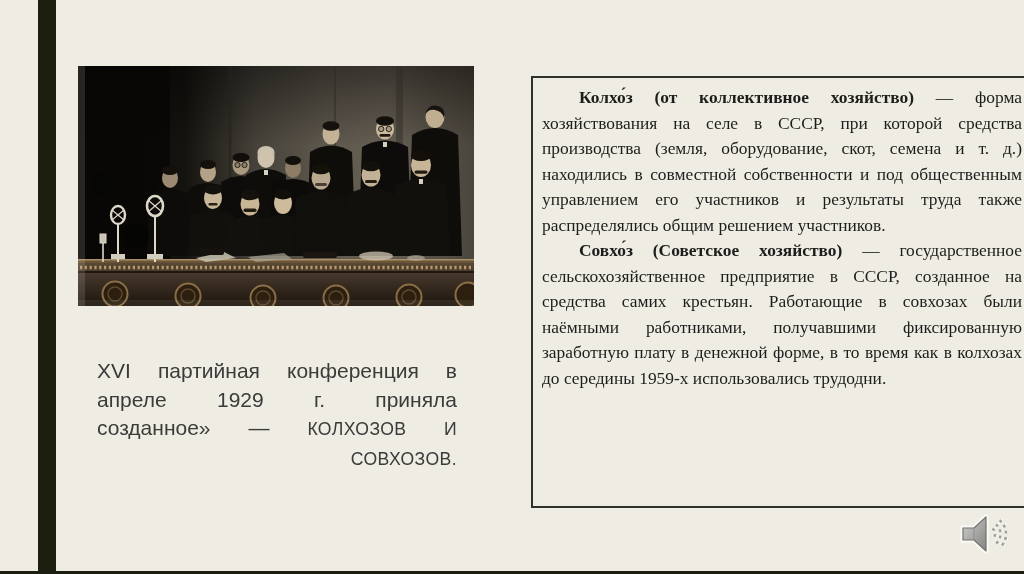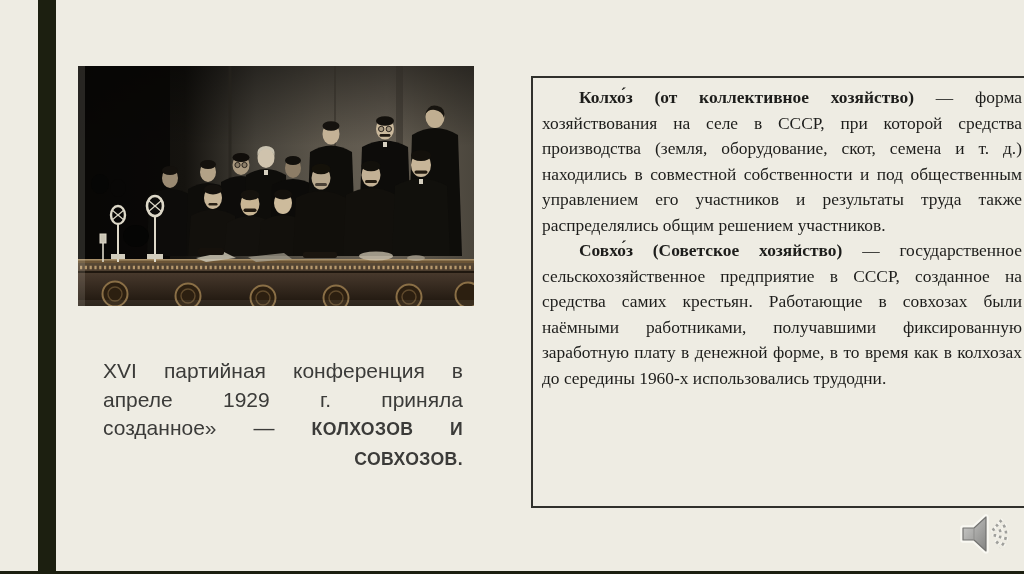--- a/index.html
+++ b/index.html
@@ -15,28 +15,28 @@
   .bottom-edge-bar{
     position:absolute;left:0;bottom:0;width:1024px;height:3px;
     background:var(--accent_bar,#1c1f10);
   }
   .photo-frame{
     position:absolute;left:78px;top:66px;width:396px;height:240px;
     background:#0b0a08;
   }
   .photo-frame svg{display:block;width:100%;height:100%;}
   .caption{
-    position:absolute;left:103px;top:357px;width:360px;
+    position:absolute;left:97px;top:357px;width:360px;
     font-size:21px;line-height:28.5px;
     color:var(--caption_text,#3b3b39);
   }
   .cap-line{text-align:right;}
   .cap-line.jl{text-align:justify;text-align-last:justify;}
   .cap-bold{
-    font-weight:700;text-transform:uppercase;
+    font-weight:400;text-transform:uppercase;
     font-size:0.84em;letter-spacing:0.4px;
   }
   .defbox{
     position:absolute;left:531px;top:76px;width:502px;height:432px;
     box-sizing:border-box;border:2px solid var(--box_border,#30302c);
     padding:7px 9px 0 9px;
     font-family:"Liberation Serif","DejaVu Serif",serif;
     font-size:17.4px;line-height:25.5px;
     color:var(--definition_text,#1d1d1b);
   }
@@ -213,21 +213,21 @@
     <div class="cap-line jl"><span>апреле 1929 г. приняла</span></div>
     <div class="cap-line jl"><span>созданное» — </span><span class="cap-bold">колхозов и</span></div>
     <div class="cap-line"><span class="cap-bold">совхозов.</span></div>
   </div>
 
 <div class="defbox">
   <p>
     <b class="term">Колхо́з (от коллективное хозяйство)</b><span> — форма хозяйствования на селе в СССР, при которой средства производства (земля, оборудование, скот, семена и т. д.) находились в совместной собственности и под общественным управлением его участников и результаты труда также распределялись общим решением участников.</span>
   </p>
   <p>
-    <b class="term">Совхо́з (Советское хозяйство)</b><span> — государственное сельскохозяйственное предприятие в СССР, созданное на средства самих крестьян. Работающие в совхозах были наёмными работниками, получавшими фиксированную заработную плату в денежной форме, в то время как в колхозах до середины 1960-х использовались трудодни.</span>
+    <b class="term">Совхо́з (Советское хозяйство)</b><span> — государственное сельскохозяйственное предприятие в СССР, созданное на средства самих крестьян. Работающие в совхозах были наёмными работниками, получавшими фиксированную заработную плату в денежной форме, в то время как в колхозах до середины 1959-х использовались трудодни.</span>
   </p>
 </div>
 
 <div class="speaker" title="">
   <svg viewBox="0 0 58 58">
     <defs>
       <linearGradient id="spg" x1="0" y1="0" x2="1" y2="1">
         <stop offset="0" stop-color="#cfcfcd"></stop>
         <stop offset="0.5" stop-color="#a9a9a7"></stop>
         <stop offset="1" stop-color="#838381"></stop>

